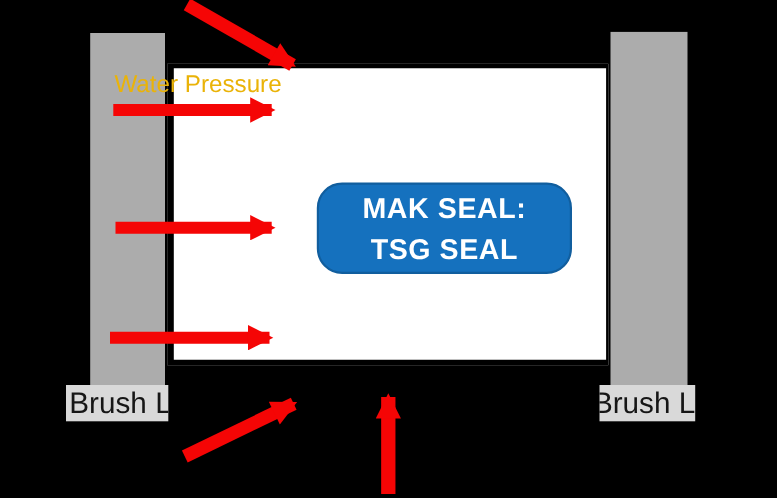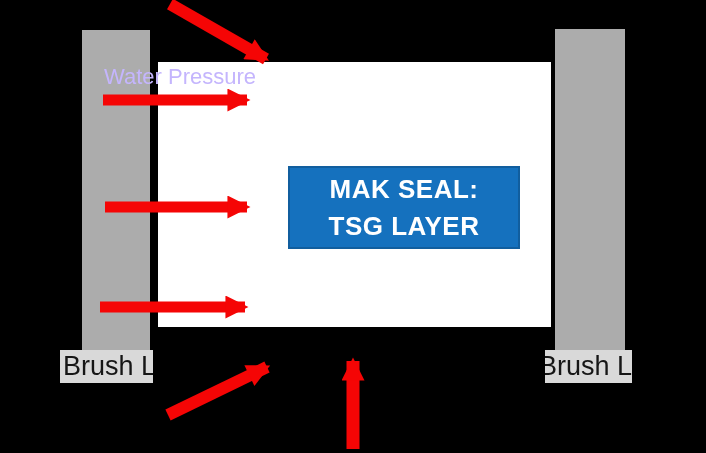--- a/index.html
+++ b/index.html
@@ -4,21 +4,21 @@
 <style>
   html,body{margin:0;padding:0;background:#000;}
   #stage{position:relative;width:706px;height:453px;overflow:hidden;
          font-family:"Liberation Sans","DejaVu Sans",sans-serif;}
   .bar{position:absolute;z-index:1;}
   #seal-plate{position:absolute;z-index:2;border-style:solid;box-sizing:border-box;}
   #pattern-svg{position:absolute;left:0;top:0;width:706px;height:453px;z-index:3;}
   #seal-box{position:absolute;z-index:4;display:flex;flex-direction:column;
             justify-content:center;align-items:center;text-align:center;
             font-weight:bold;font-size:26px;line-height:37px;box-sizing:border-box;
-            letter-spacing:0.5px;}
+            letter-spacing:0.5px;border-radius:23px;}
   #arrows-svg{position:absolute;left:0;top:0;width:706px;height:453px;z-index:5;}
   #water-pressure-label{position:absolute;z-index:6;font-size:22px;white-space:nowrap;}
   .brush-box{position:absolute;z-index:6;overflow:hidden;white-space:nowrap;
              font-size:27px;line-height:33px;}
   .brush-box span{display:inline-block;}
 </style>
 </head>
 <body style="background: rgb(0, 0, 0);">
 
 <div id="stage" style="background: rgb(0, 0, 0);">
@@ -122,38 +122,38 @@
         </g>
         <g>
           <line x1="488" y1="279" x2="549" y2="304" stroke="#2273E6" stroke-width="3.5" stroke-linecap="round"></line>
           <line x1="549" y1="300" x2="488" y2="325" stroke="#2273E6" stroke-width="3.5" stroke-linecap="round"></line>
         </g>
       </g>
     </svg>
 
   <div id="seal-box" style="left: 288px; top: 166px; width: 232px; height: 83px; background: rgb(21, 113, 190); border: 2px solid rgb(17, 94, 158); color: rgb(255, 255, 255);">
     <div>MAK SEAL:</div>
-    <div>TSG LAYER</div>
+    <div>TSG SEAL</div>
   </div>
 
   <svg id="arrows-svg" viewBox="0 0 706 453" xmlns="http://www.w3.org/2000/svg">
       <defs>
         <marker id="ah" viewBox="0 0 10 10" refX="8.5" refY="5" markerUnits="userSpaceOnUse" markerWidth="25" markerHeight="23" orient="auto">
           <path d="M0,0 L10,5 L0,10 Z" fill="#F50505"></path>
         </marker>
       </defs>
       <line x1="170" y1="4" x2="266" y2="59" stroke="#F50505" stroke-width="12" marker-end="url(#ah)"></line>
       <line x1="103" y1="100" x2="247" y2="100" stroke="#F50505" stroke-width="11" marker-end="url(#ah)"></line>
       <line x1="105" y1="207" x2="247" y2="207" stroke="#F50505" stroke-width="11" marker-end="url(#ah)"></line>
       <line x1="100" y1="307" x2="245" y2="307" stroke="#F50505" stroke-width="11" marker-end="url(#ah)"></line>
       <line x1="168" y1="415" x2="267" y2="367" stroke="#F50505" stroke-width="12" marker-end="url(#ah)"></line>
       <line x1="353" y1="449" x2="353" y2="361" stroke="#F50505" stroke-width="13" marker-end="url(#ah)"></line>
     </svg>
 
-  <div id="water-pressure-label" style="left: 104px; top: 64px; color: #c4b5fd;">Water Pressure</div>
+  <div id="water-pressure-label" style="left: 104px; top: 64px; color: #eab308;">Water Pressure</div>
 
   <div id="brush-left" class="brush-box" style="left: 60px; top: 350px; width: 93px; height: 33px; background: rgb(217, 217, 217); color: rgb(22, 22, 22);">
     <span style="margin-left: 3px;">Brush L</span>
   </div>
   <div id="brush-right" class="brush-box" style="left: 545px; top: 350px; width: 87px; height: 33px; background: rgb(217, 217, 217); color: rgb(22, 22, 22);">
     <span style="margin-left: -6px;">Brush L</span>
   </div>
 
 </div>
 

